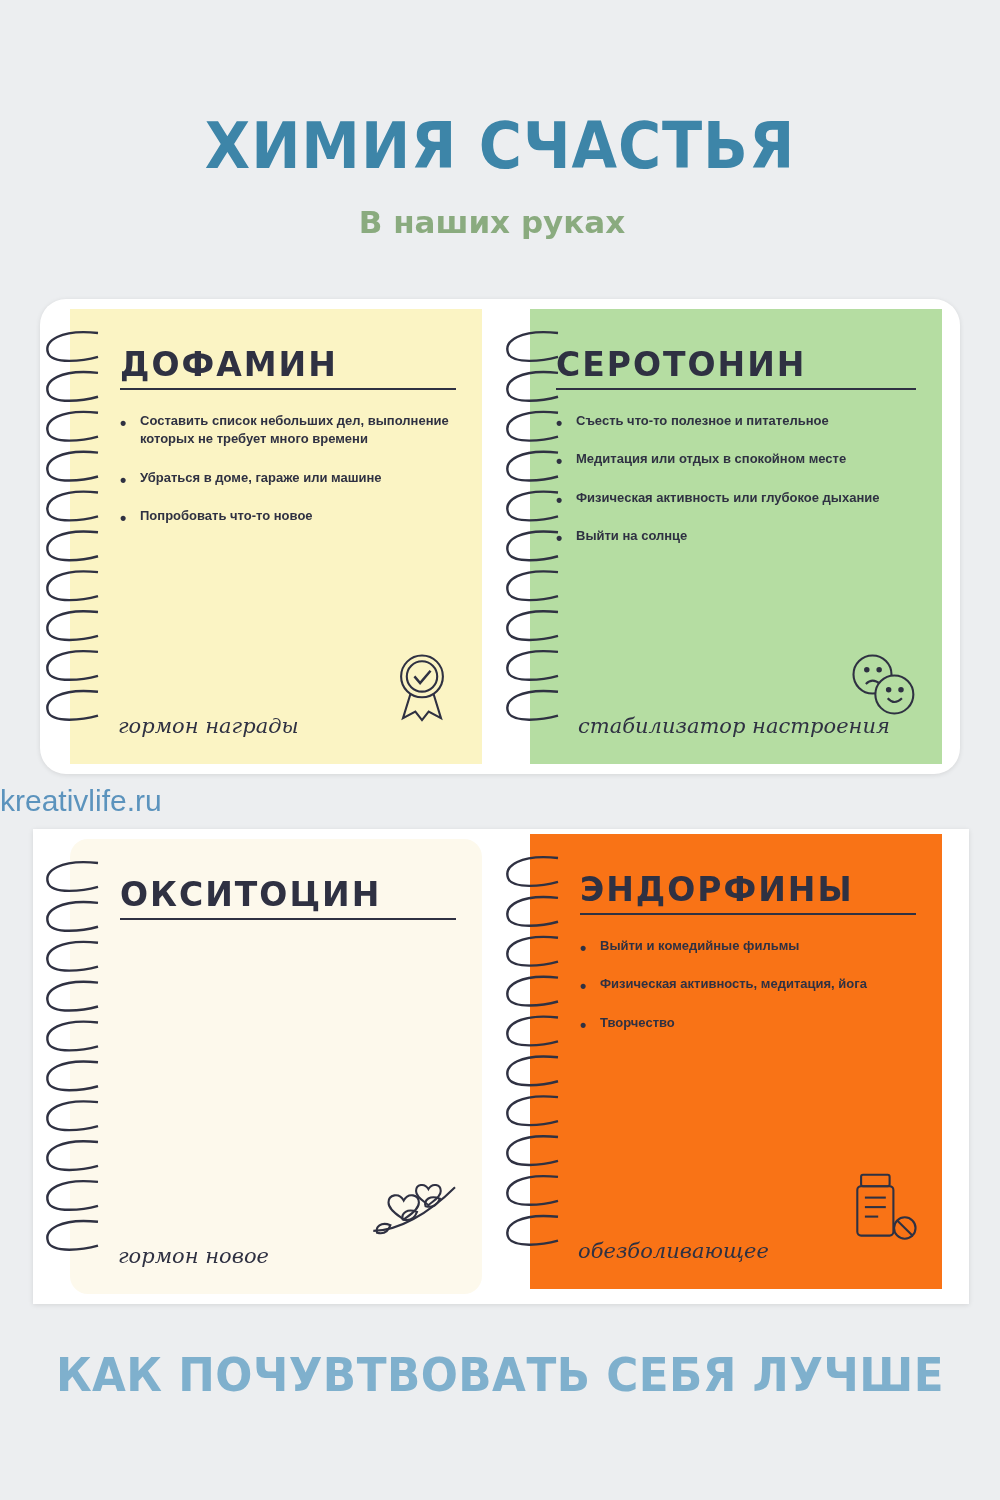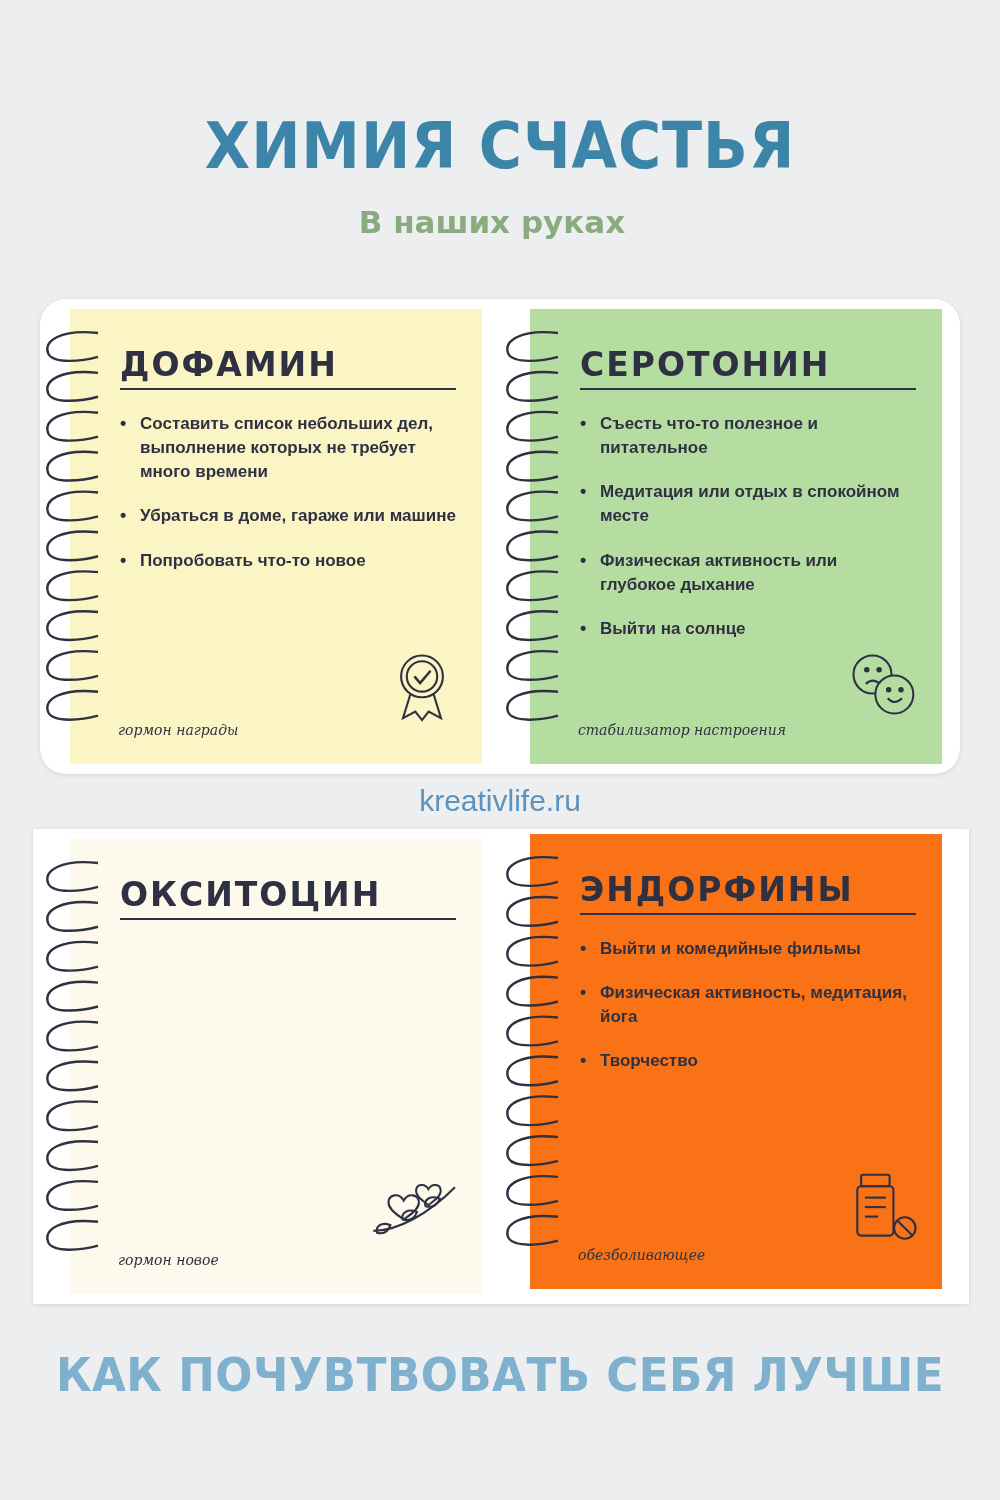--- a/index.html
+++ b/index.html
@@ -90,39 +90,39 @@
     list-style: none;
     margin: 0;
     padding: 0;
   }
   ul.card-list li {
     position: relative;
     padding-left: 22px;
     margin-bottom: 20px;
     font-family: "Liberation Sans", sans-serif;
     font-weight: bold;
-    font-size: 17px;
+    font-size: 13px;
     line-height: 1.42;
     color: #2f3142;
   }
   ul.card-list li::before {
     content: "•";
     position: absolute;
     left: 2px;
     top: -1px;
     font-size: 18px;
     line-height: 1.42;
   }
   .card-footnote {
     position: absolute;
     bottom: 26px;
     left: 48px;
     font-family: "DejaVu Serif", serif;
     font-style: italic;
-    font-size: 14px;
+    font-size: 21px;
     color: #2f3142;
   }
   .card-badge {
     position: absolute;
     right: 22px;
     bottom: 42px;
     width: 76px;
     height: 76px;
   }
 
@@ -133,44 +133,45 @@
     width: 412px;
     height: 455px;
     background: #fbf4c4;
   }
   .card-serotonin {
     left: 490px;
     top: 10px;
     width: 412px;
     height: 455px;
     background: #b5dda2;
+    padding-left: 24px;
   }
   
   .card-oxytocin {
     left: 37px;
     top: 10px;
     width: 412px;
     height: 455px;
     background: #fdf9ec;
+    border-radius: 18px;
   }
   .card-endorphin {
     left: 497px;
     top: 5px;
     width: 412px;
     height: 455px;
     background: #f97316;
   }
 
   
   .watermark {
     position: absolute;
     top: 784px;
     left: 0;
     width: 100%;
-    text-align: center;
     font-family: "Liberation Sans", sans-serif;
     font-size: 30px;
     color: #5b93bd;
   }
 
   
   .footer-title {
     position: absolute;
     top: 1347px;
     left: 0;

